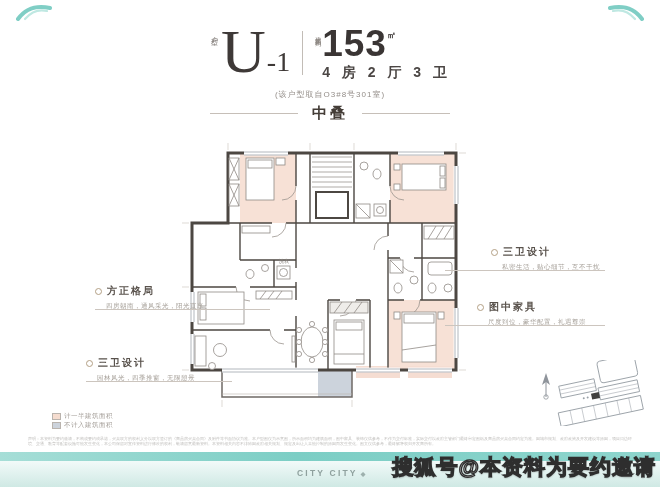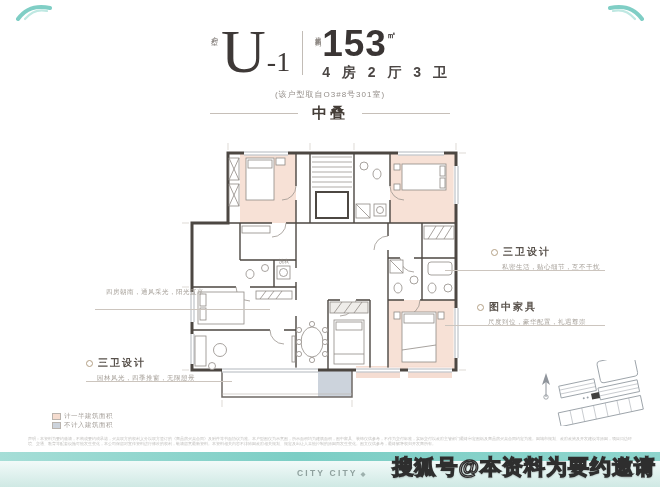--- a/index.html
+++ b/index.html
@@ -213,20 +213,24 @@
       <path d="M212,120 L225,133" fill="none"></path>
       <ellipse cx="220" cy="148" rx="4" ry="5"></ellipse>
       <circle cx="236" cy="140" r="4"></circle>
     <rect x="246" y="86" width="30" height="13"></rect>
       <path d="M250,99 L258,86 M258,99 L266,86 M266,99 L274,86" fill="none"></path>
   </g>
   <text x="106" y="123" font-size="5.2" fill="#8a847e" text-anchor="middle">洗衣</text>
 </svg>
 
 <div class="ann" style="left:95px;top:284px">
+  <div class="ann-head">
+    <span class="bullet"></span>
+    <span class="ann-title">方正格局</span>
+  </div>
   <div class="ann-desc">四房朝南，通风采光，阳光直享</div>
 </div>
 <div class="leader" style="left:95px;top:309px;width:175px"></div>
 
 <div class="ann" style="left:86px;top:356px">
   <div class="ann-head">
     <span class="bullet"></span>
     <span class="ann-title">三卫设计</span>
   </div>
   <div class="ann-desc">园林风光，四季推窗，无限憩景</div>

